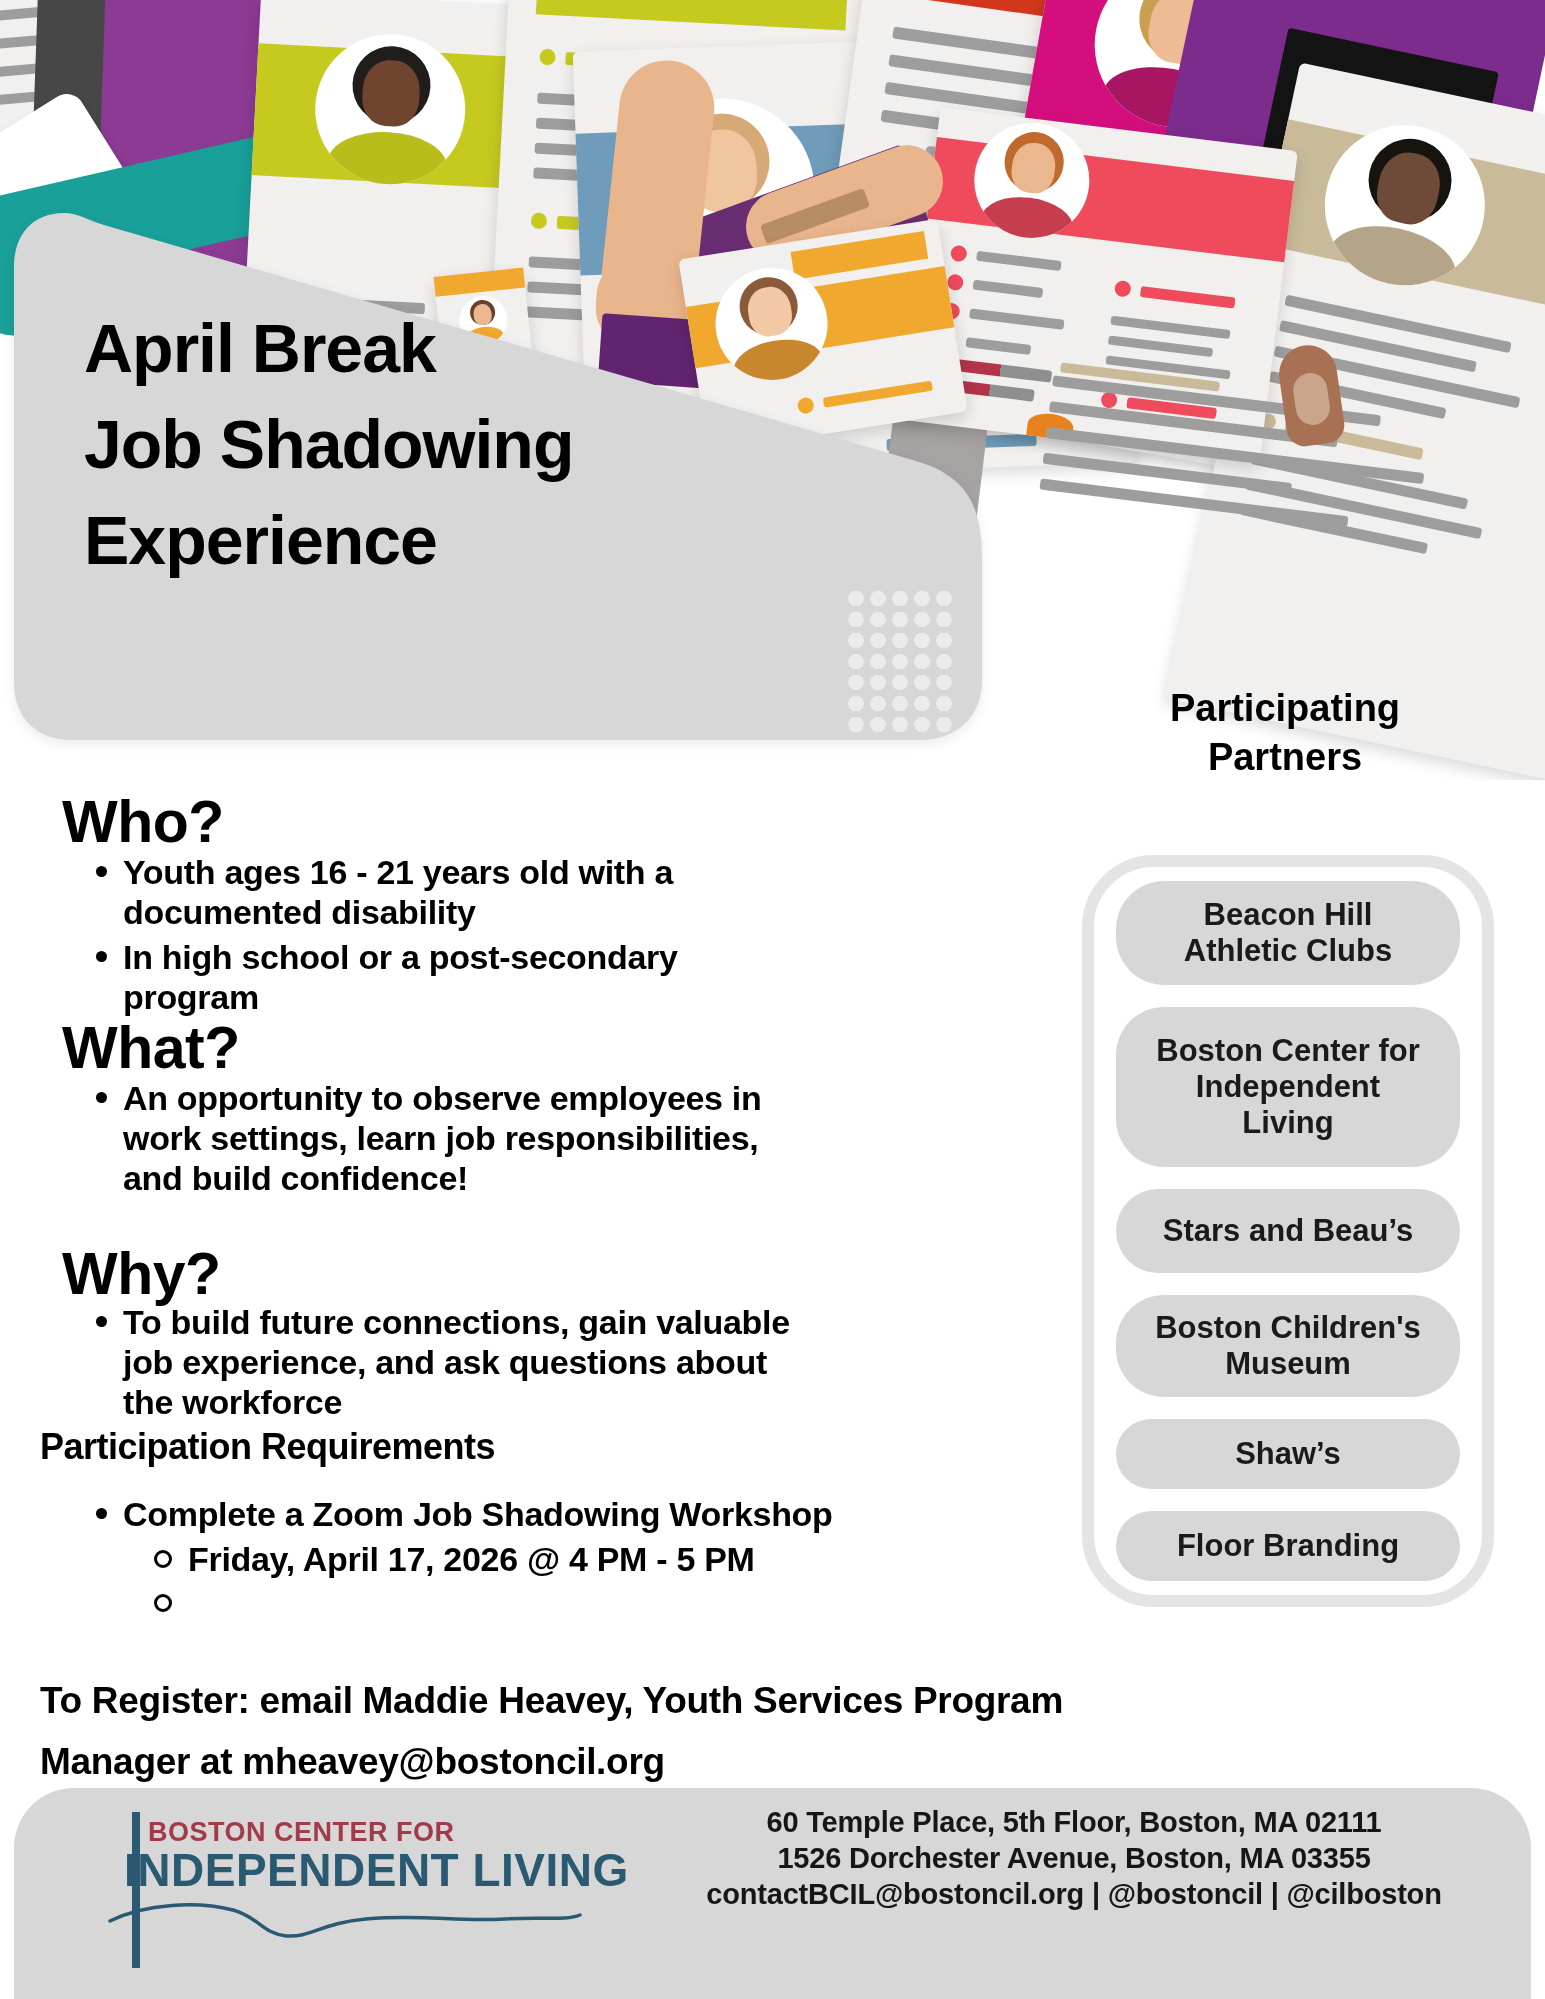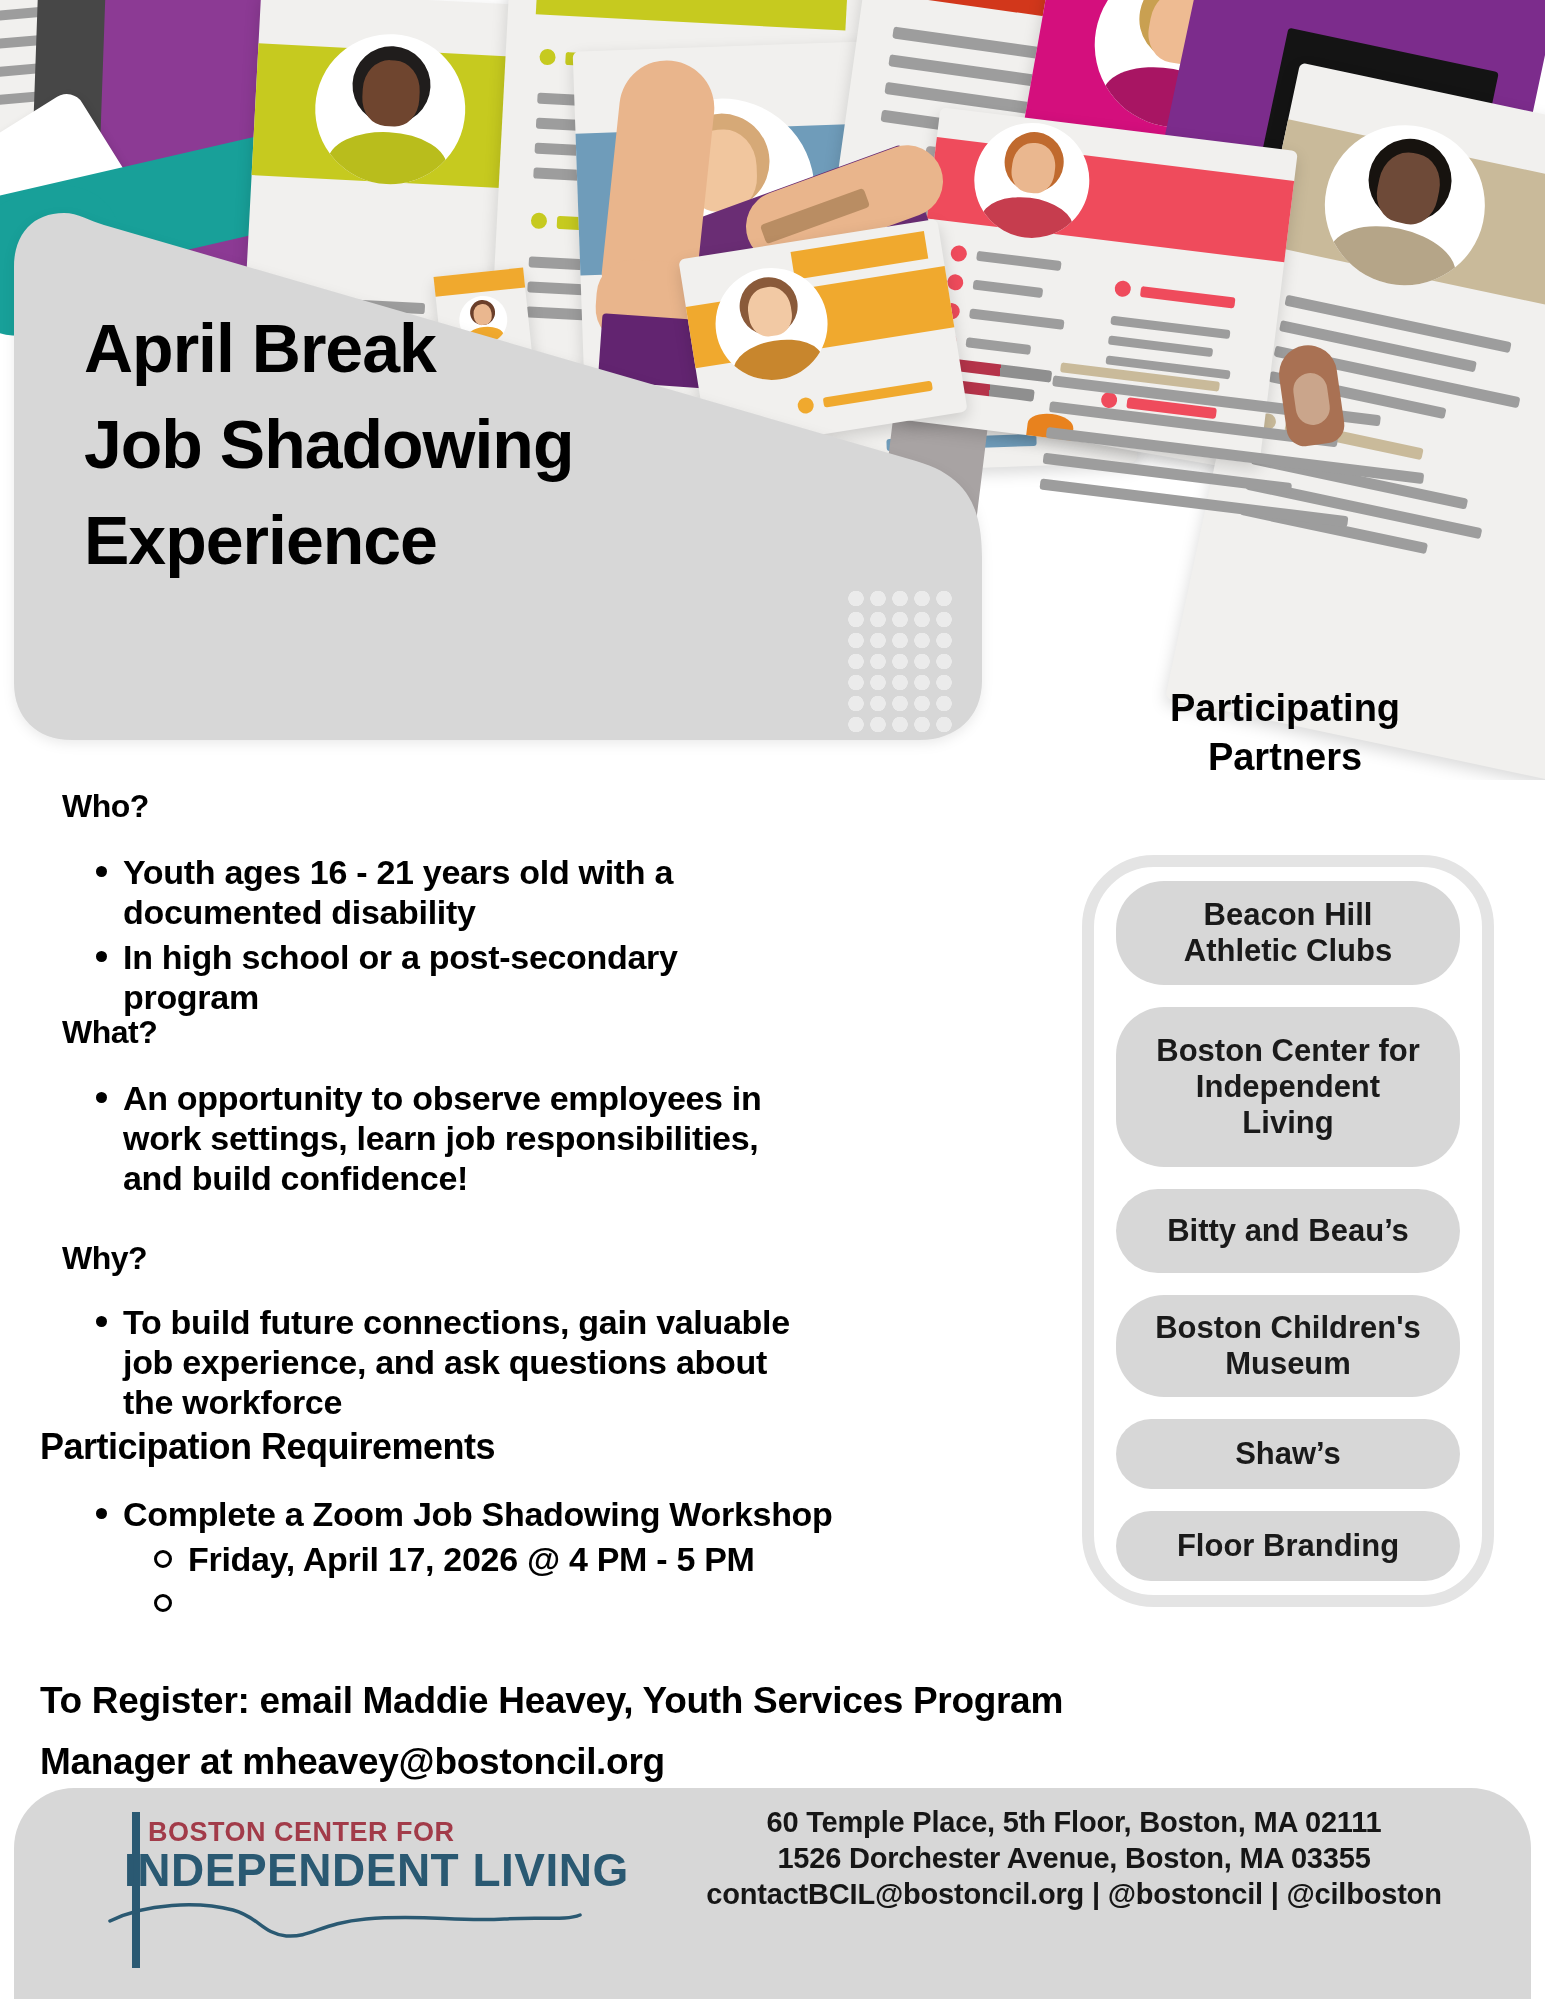--- a/index.html
+++ b/index.html
@@ -20,21 +20,21 @@
   .idot{width:16px;height:16px;border-radius:50%;flex:none;}
   .ibar{border-radius:3px;}
   
   .title-svg{position:absolute;left:0;top:205px;filter:drop-shadow(0 4px 6px rgba(0,0,0,.08));}
   .dots{position:absolute;left:845px;top:588px;width:112px;height:150px;z-index:6;
         background-image:radial-gradient(circle,#ebebeb 7.5px,rgba(0,0,0,0) 8px);
         background-size:22px 21px;}
   .page-title{position:absolute;left:84px;top:300px;z-index:7;font-size:68px;line-height:96px;
         letter-spacing:-1px;white-space:pre-line;}
   
-  .h1{position:absolute;z-index:7;font-size:32px;letter-spacing:-.5px;}
+  .h1{position:absolute;z-index:7;font-size:59px;letter-spacing:-.5px;}
   .blist{position:absolute;z-index:7;font-size:34px;line-height:40px;letter-spacing:-.3px;}
   .bullet{display:flex;gap:16px;margin-bottom:5px;}
   .mark{width:11px;height:11px;background:#000;border-radius:50%;margin-top:14px;flex:none;}
   .subs{margin-left:58px;}
   .sub{display:flex;gap:16px;margin-bottom:4px;}
   .submark{width:12px;height:12px;border:3px solid #000;border-radius:50%;margin-top:11px;flex:none;}
   .register{position:absolute;left:40px;top:1670px;width:1130px;z-index:7;text-align:left;
         font-size:37px;line-height:61px;white-space:pre-line;letter-spacing:-.3px;}
   
   .partners-h{position:absolute;left:1090px;top:684px;width:390px;z-index:7;text-align:center;
@@ -526,21 +526,21 @@
 Manager at mheavey@bostoncil.org</div>
 
   <div class="partners-h">Participating
 Partners</div>
   <div class="partners-panel">
     <div class="pill" style="padding:16px 20px;">Beacon Hill
 Athletic Clubs</div>
     <div class="pill" style="padding:26px 20px;">Boston Center for
 Independent
 Living</div>
-    <div class="pill" style="padding:24px 20px;">Bitty and Beau’s</div>
+    <div class="pill" style="padding:24px 20px;">Stars and Beau’s</div>
     <div class="pill" style="padding:15px 20px;">Boston Children's
 Museum</div>
     <div class="pill" style="padding:17px 20px;">Shaw’s</div>
     <div class="pill" style="padding:17px 20px;">Floor Branding</div>
   </div>
 
   <div class="footer">
     <div class="logo-bar"></div>
     <div class="logo-l1">BOSTON CENTER FOR</div>
     <div class="logo-l2">INDEPENDENT LIVING</div>

